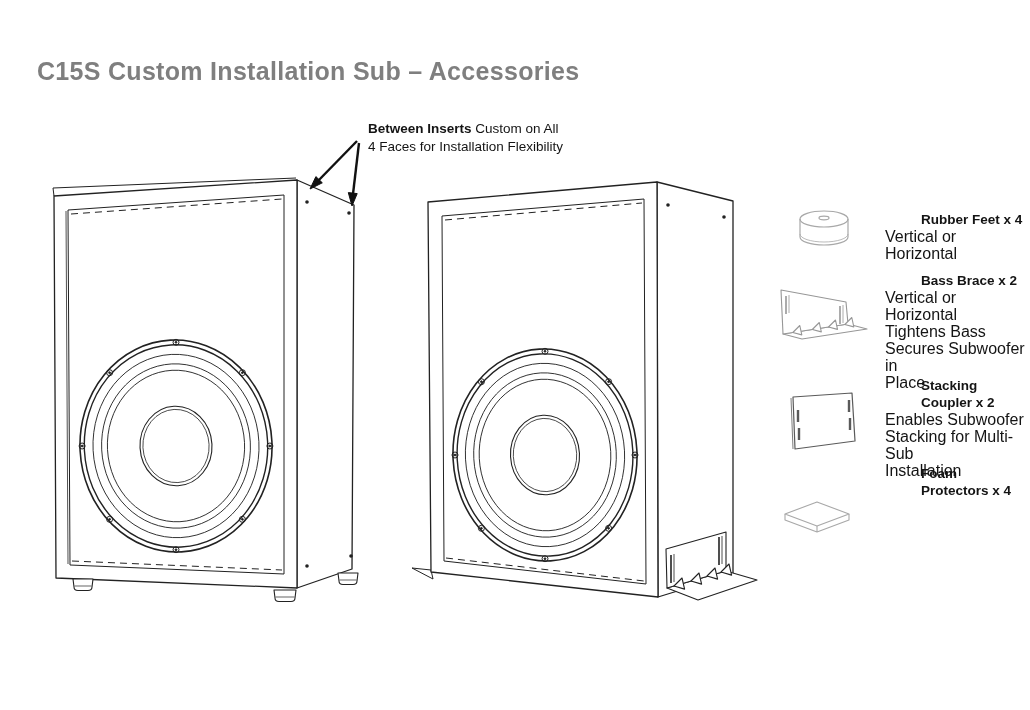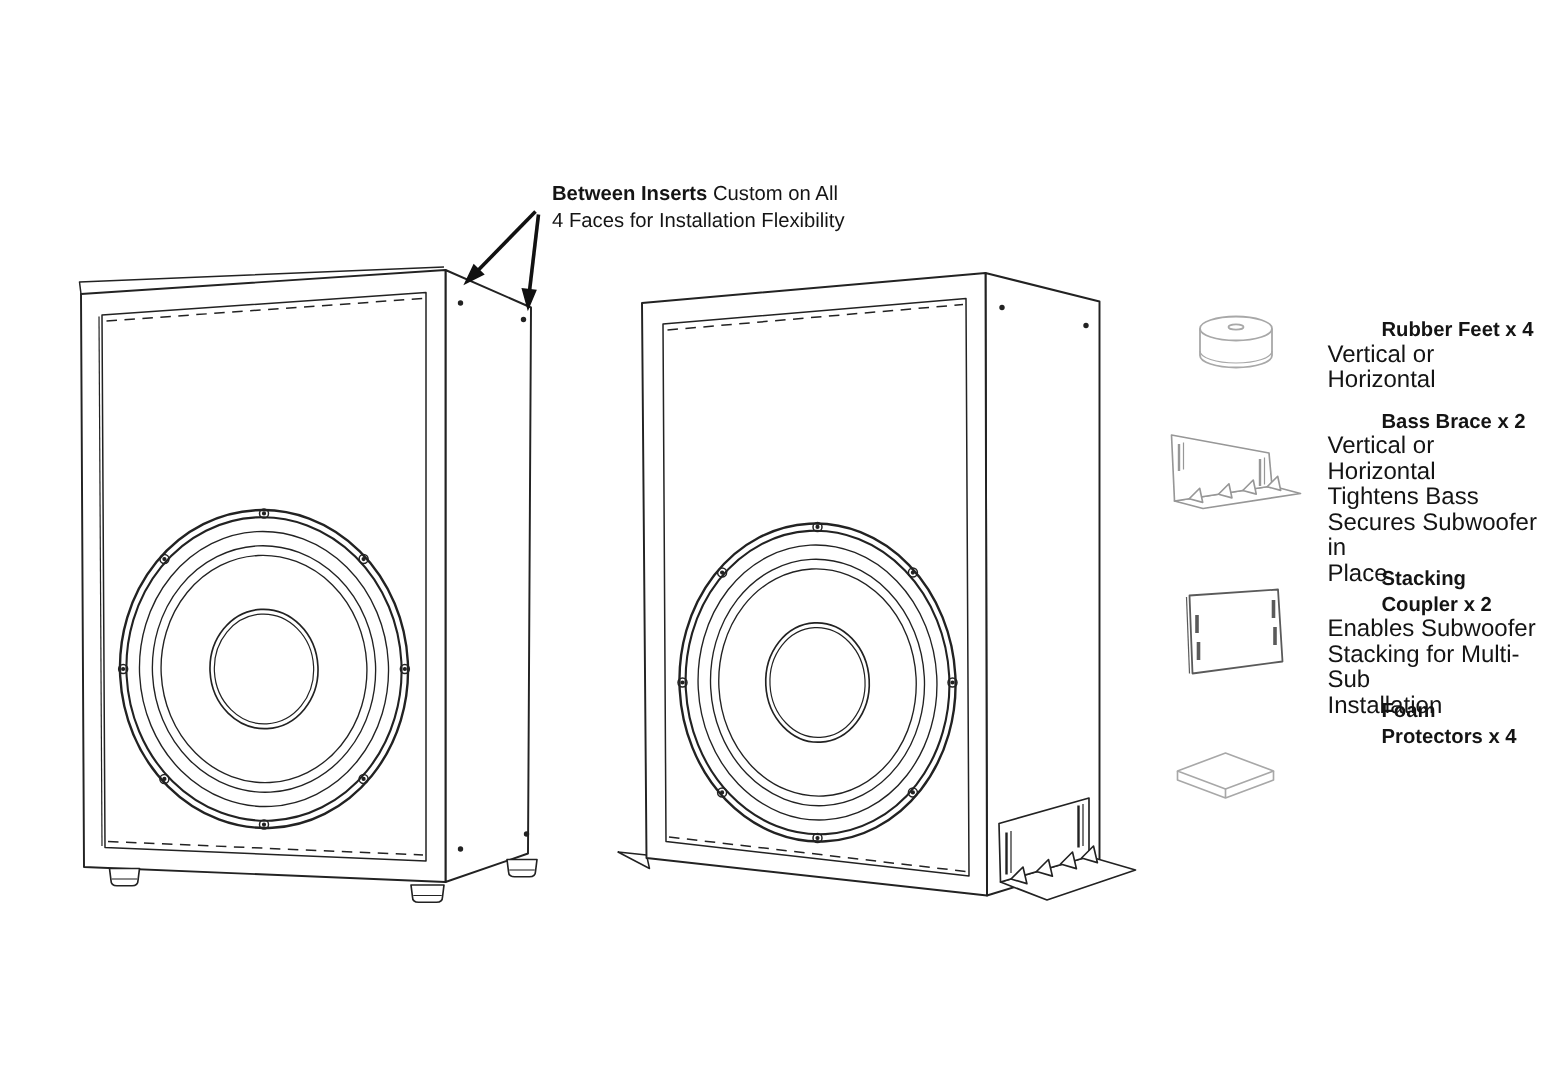--- a/index.html
+++ b/index.html
@@ -20,20 +20,21 @@
   .acc-icon{position:absolute;}
   .acc-text{position:absolute;left:885px;width:142px;color:#141414;}
   .acc-name{font-weight:bold;font-size:13.5px;line-height:17px;padding-left:36px;}
   .acc-desc{font-size:16px;line-height:17px;white-space:pre-line;}
 </style>
 </head>
 <body>
 
 <div class="page">
 
+  <div class="title">C15S Custom Installation Sub – Accessories</div>
 
   <div class="callout">
     <div><span class="b">Between Inserts</span><span> Custom on All</span></div>
     <div>4 Faces for Installation Flexibility</div>
   </div>
 
   <svg class="art" viewBox="0 0 1030 710" xmlns="http://www.w3.org/2000/svg">
 
     <g stroke="#222" fill="none" stroke-width="1.3" stroke-linejoin="round">
 

